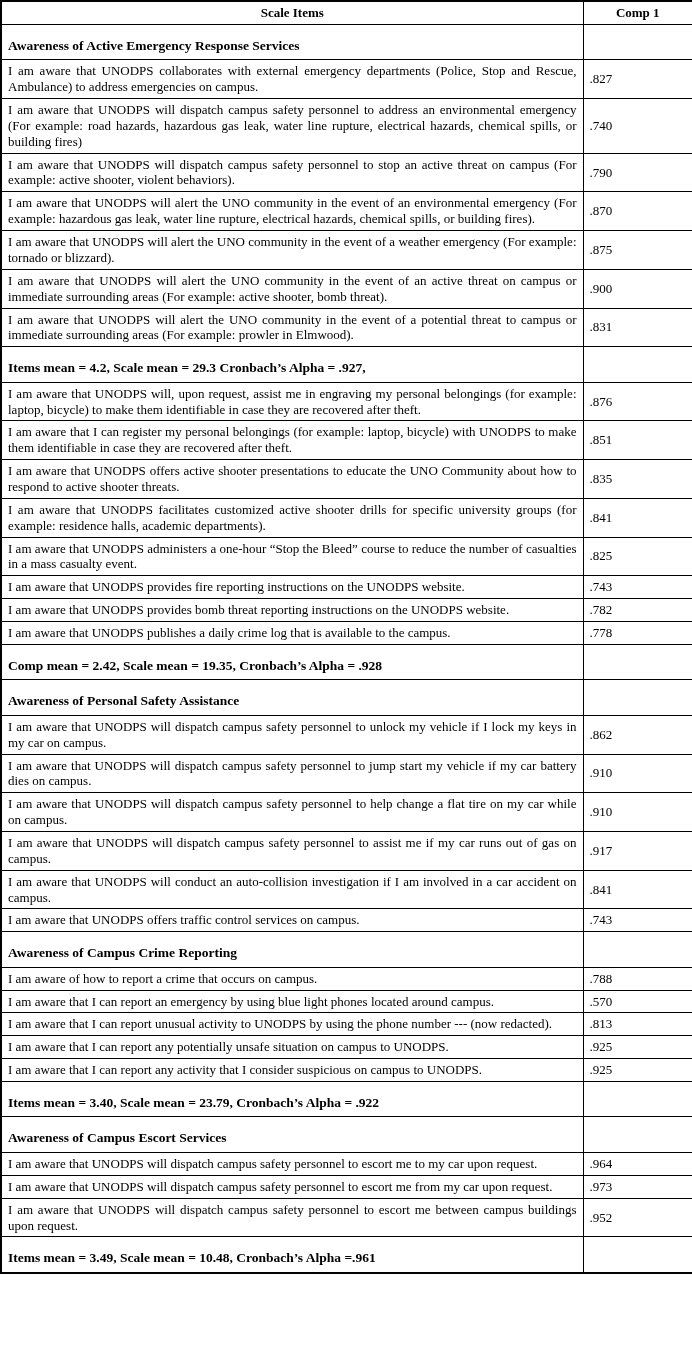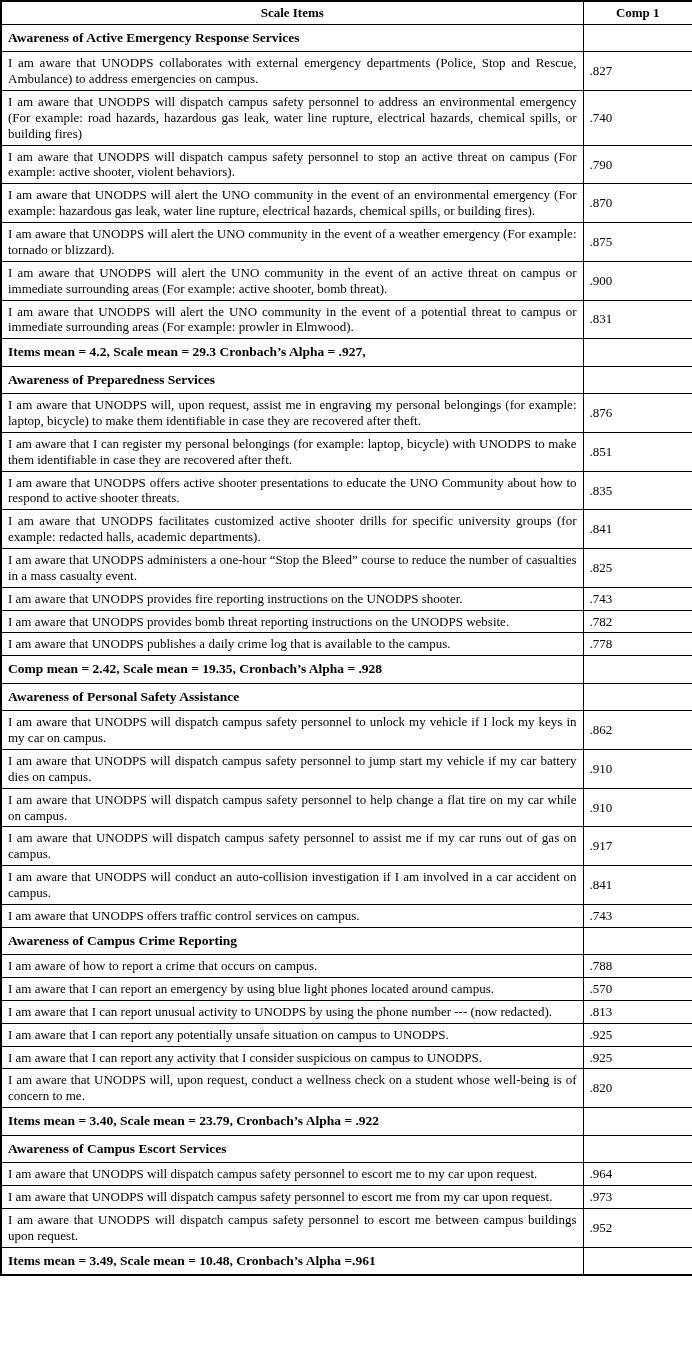--- a/index.html
+++ b/index.html
@@ -39,21 +39,21 @@
   }
   td.value-cell {
     text-align: left;
     vertical-align: middle;
   }
   tr.section-row td.text-cell,
   tr.summary-row td.text-cell {
     font-weight: bold;
     text-align: left;
     font-size: 13.5px;
-    padding-top: 5px;
+    padding-top: 13px;
     padding-bottom: 5px;
   }
 </style>
 </head>
 <body>
 
 <div class="page">
   <table class="doc-table">
     <colgroup>
       <col style="width: 582px;">
@@ -95,46 +95,42 @@
           <td class="value-cell">.900</td>
         </tr>
         <tr class="item-row">
           <td class="text-cell">I am aware that UNODPS will alert the UNO community in the event of a potential threat to campus or immediate surrounding areas (For example: prowler in Elmwood).</td>
           <td class="value-cell">.831</td>
         </tr>
         <tr class="summary-row">
           <td class="text-cell">Items mean = 4.2, Scale mean = 29.3 Cronbach’s Alpha = .927,</td>
           <td class="value-cell"></td>
         </tr>
-        <tr class="section-row">
-          <td class="text-cell">Awareness of Preparedness Services</td>
-          <td class="value-cell"></td>
-        </tr>
         <tr class="item-row">
           <td class="text-cell">I am aware that UNODPS will, upon request, assist me in engraving my personal belongings (for example: laptop, bicycle) to make them identifiable in case they are recovered after theft.</td>
           <td class="value-cell">.876</td>
         </tr>
         <tr class="item-row">
           <td class="text-cell">I am aware that I can register my personal belongings (for example: laptop, bicycle) with UNODPS to make them identifiable in case they are recovered after theft.</td>
           <td class="value-cell">.851</td>
         </tr>
         <tr class="item-row">
           <td class="text-cell">I am aware that UNODPS offers active shooter presentations to educate the UNO Community about how to respond to active shooter threats.</td>
           <td class="value-cell">.835</td>
         </tr>
         <tr class="item-row">
-          <td class="text-cell">I am aware that UNODPS facilitates customized active shooter drills for specific university groups (for example: redacted halls, academic departments).</td>
+          <td class="text-cell">I am aware that UNODPS facilitates customized active shooter drills for specific university groups (for example: residence halls, academic departments).</td>
           <td class="value-cell">.841</td>
         </tr>
         <tr class="item-row">
           <td class="text-cell">I am aware that UNODPS administers a one-hour “Stop the Bleed” course to reduce the number of casualties in a mass casualty event.</td>
           <td class="value-cell">.825</td>
         </tr>
         <tr class="item-row">
-          <td class="text-cell">I am aware that UNODPS provides fire reporting instructions on the UNODPS shooter.</td>
+          <td class="text-cell">I am aware that UNODPS provides fire reporting instructions on the UNODPS website.</td>
           <td class="value-cell">.743</td>
         </tr>
         <tr class="item-row">
           <td class="text-cell">I am aware that UNODPS provides bomb threat reporting instructions on the UNODPS website.</td>
           <td class="value-cell">.782</td>
         </tr>
         <tr class="item-row">
           <td class="text-cell">I am aware that UNODPS publishes a daily crime log that is available to the campus.</td>
           <td class="value-cell">.778</td>
         </tr>
@@ -186,24 +182,20 @@
           <td class="text-cell">I am aware that I can report unusual activity to UNODPS by using the phone number --- (now redacted).</td>
           <td class="value-cell">.813</td>
         </tr>
         <tr class="item-row">
           <td class="text-cell">I am aware that I can report any potentially unsafe situation on campus to UNODPS.</td>
           <td class="value-cell">.925</td>
         </tr>
         <tr class="item-row">
           <td class="text-cell">I am aware that I can report any activity that I consider suspicious on campus to UNODPS.</td>
           <td class="value-cell">.925</td>
-        </tr>
-        <tr class="item-row">
-          <td class="text-cell">I am aware that UNODPS will, upon request, conduct a wellness check on a student whose well-being is of concern to me.</td>
-          <td class="value-cell">.820</td>
         </tr>
         <tr class="summary-row">
           <td class="text-cell">Items mean = 3.40, Scale mean = 23.79, Cronbach’s Alpha = .922</td>
           <td class="value-cell"></td>
         </tr>
         <tr class="section-row">
           <td class="text-cell">Awareness of Campus Escort Services</td>
           <td class="value-cell"></td>
         </tr>
         <tr class="item-row">

